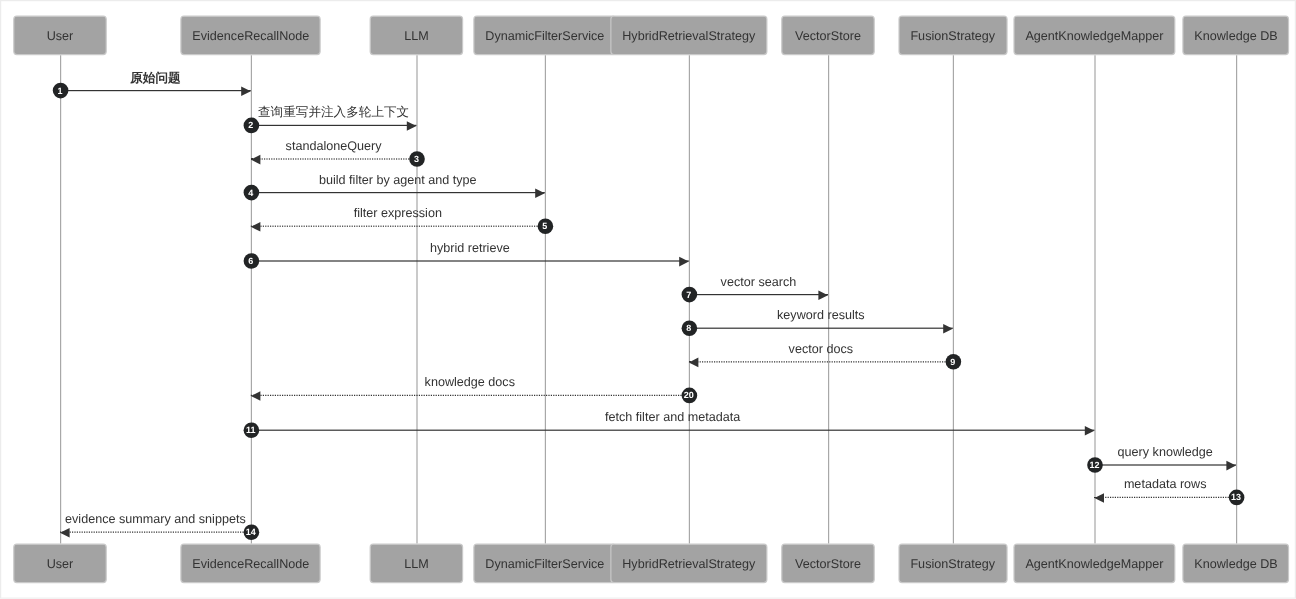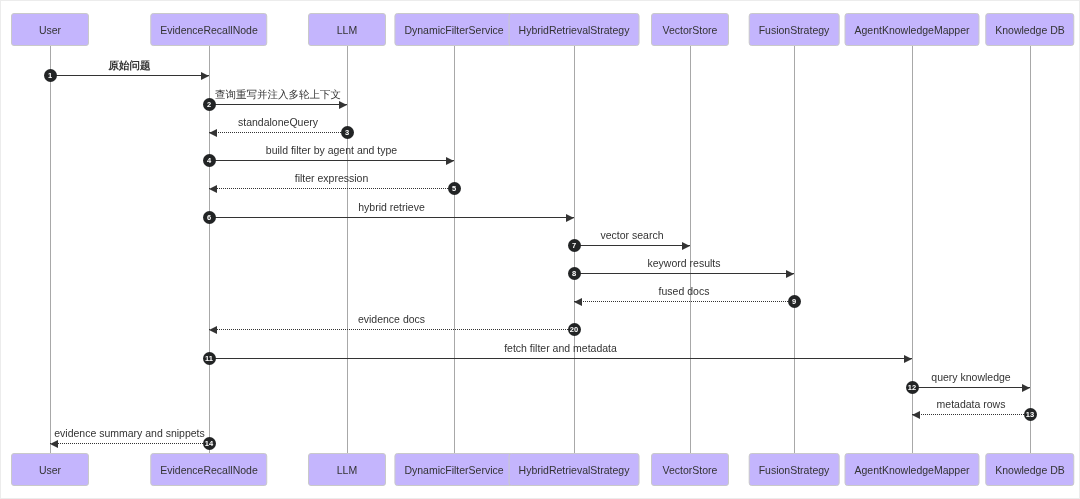--- a/index.html
+++ b/index.html
@@ -12,21 +12,21 @@
     box-sizing:border-box;
     overflow:hidden;
   }
   .participant{
     position:absolute;
     height:33px;
     min-width:78px;
     padding:0 9px;
     box-sizing:border-box;
     display:flex;align-items:center;justify-content:center;
-    background:#c4b5fd;
+    background:#a3a3a3;
     border:1px solid #c9c9c9;
     border-radius:3px;
     font-size:10.5px;
     color:#333333;
     white-space:nowrap;
     transform:translateX(-50%);
   }
   .lifeline{
     position:absolute;
     width:1px;
@@ -122,25 +122,25 @@
     <div class="arrowhead right" style="left: 565px; top: 213px;"></div>
     <div class="num-badge" style="left: 201.5px; top: 210px;">6</div>
     <div class="msg-label" style="left: 631px; top: 227px; text-align: right;">vector search</div>
     <div class="msg-line solid" style="left: 573px; top: 244px; width: 116px;"></div>
     <div class="arrowhead right" style="left: 681px; top: 241px;"></div>
     <div class="num-badge" style="left: 566.5px; top: 238px;">7</div>
     <div class="msg-label" style="left: 683px; top: 255px;">keyword results</div>
     <div class="msg-line solid" style="left: 573px; top: 272px; width: 220px;"></div>
     <div class="arrowhead right" style="left: 785px; top: 269px;"></div>
     <div class="num-badge" style="left: 566.5px; top: 266px;">8</div>
-    <div class="msg-label" style="left: 683px; top: 283px;">fused docs</div>
+    <div class="msg-label" style="left: 683px; top: 283px;">vector docs</div>
     <div class="msg-line dashed" style="left: 573px; top: 300px; width: 220px;"></div>
     <div class="arrowhead left" style="left: 573px; top: 297px;"></div>
     <div class="num-badge" style="left: 786.5px; top: 294px;">9</div>
-    <div class="msg-label" style="left: 390.5px; top: 311px;">evidence docs</div>
+    <div class="msg-label" style="left: 390.5px; top: 311px;">knowledge docs</div>
     <div class="msg-line dashed" style="left: 208px; top: 328px; width: 365px;"></div>
     <div class="arrowhead left" style="left: 208px; top: 325px;"></div>
     <div class="num-badge" style="left: 566.5px; top: 322px;">20</div>
     <div class="msg-label" style="left: 559.5px; top: 340px;">fetch filter and metadata</div>
     <div class="msg-line solid" style="left: 208px; top: 357px; width: 703px;"></div>
     <div class="arrowhead right" style="left: 903px; top: 354px;"></div>
     <div class="num-badge" style="left: 201.5px; top: 351px;">11</div>
     <div class="msg-label" style="left: 970px; top: 369px;">query knowledge</div>
     <div class="msg-line solid" style="left: 911px; top: 386px; width: 118px;"></div>
     <div class="arrowhead right" style="left: 1021px; top: 383px;"></div>

